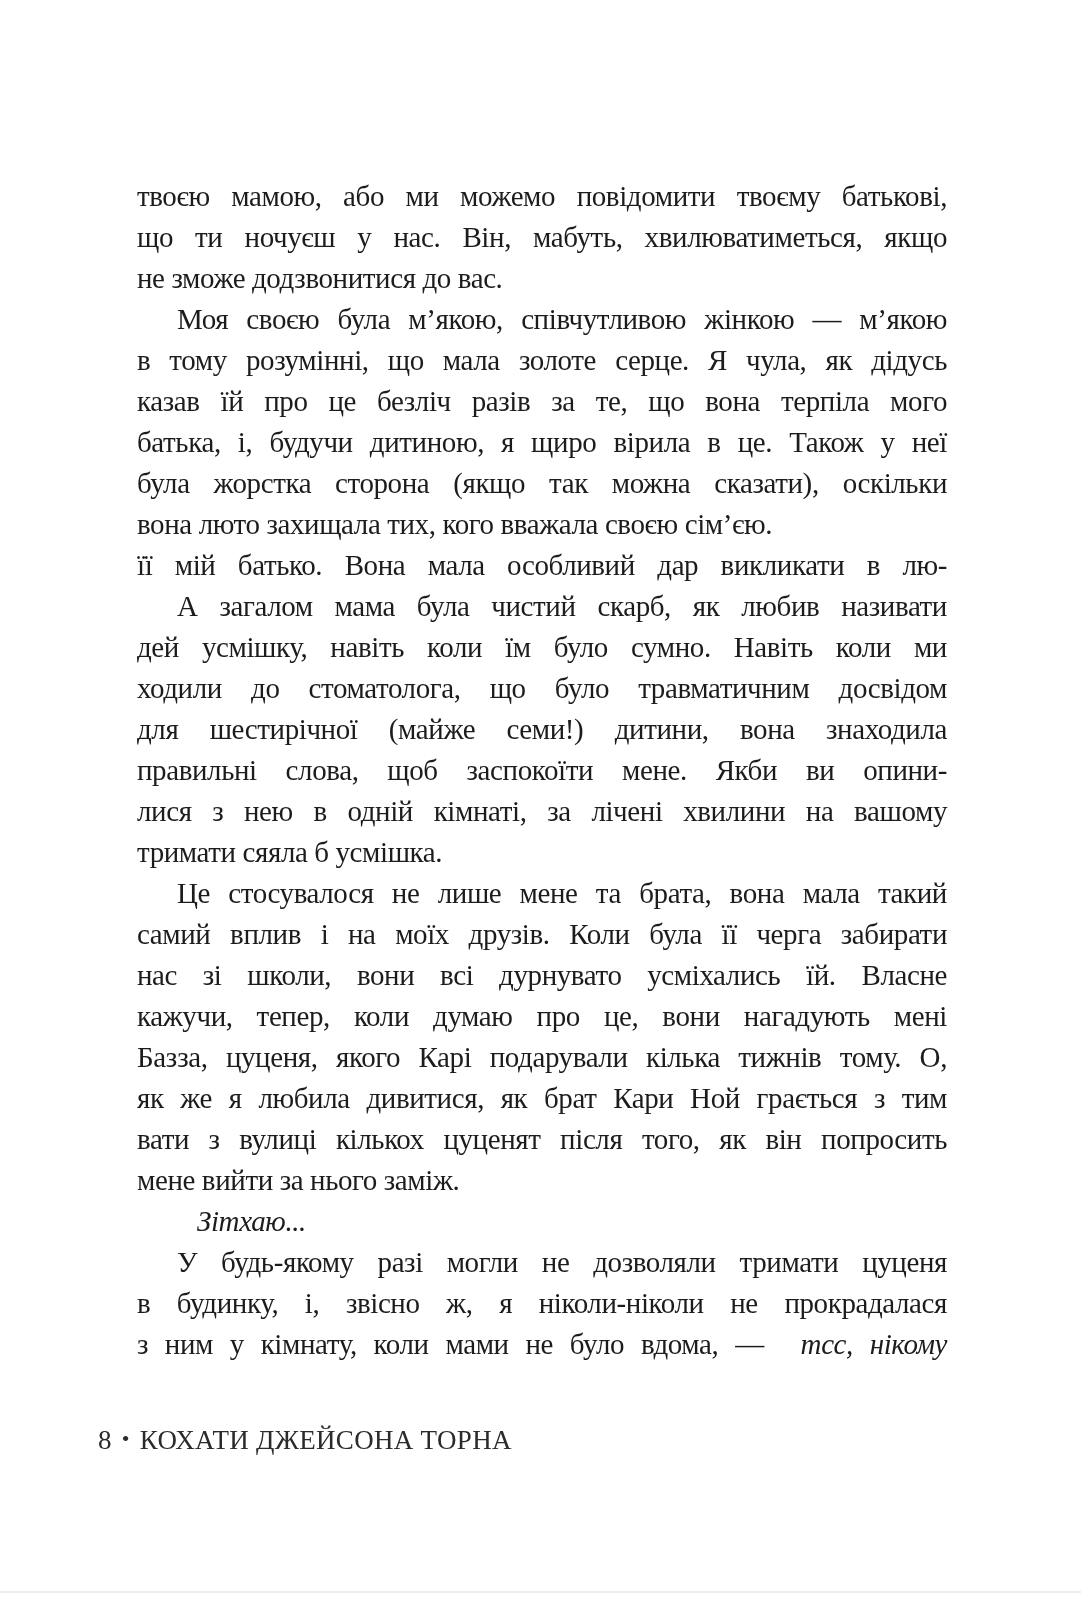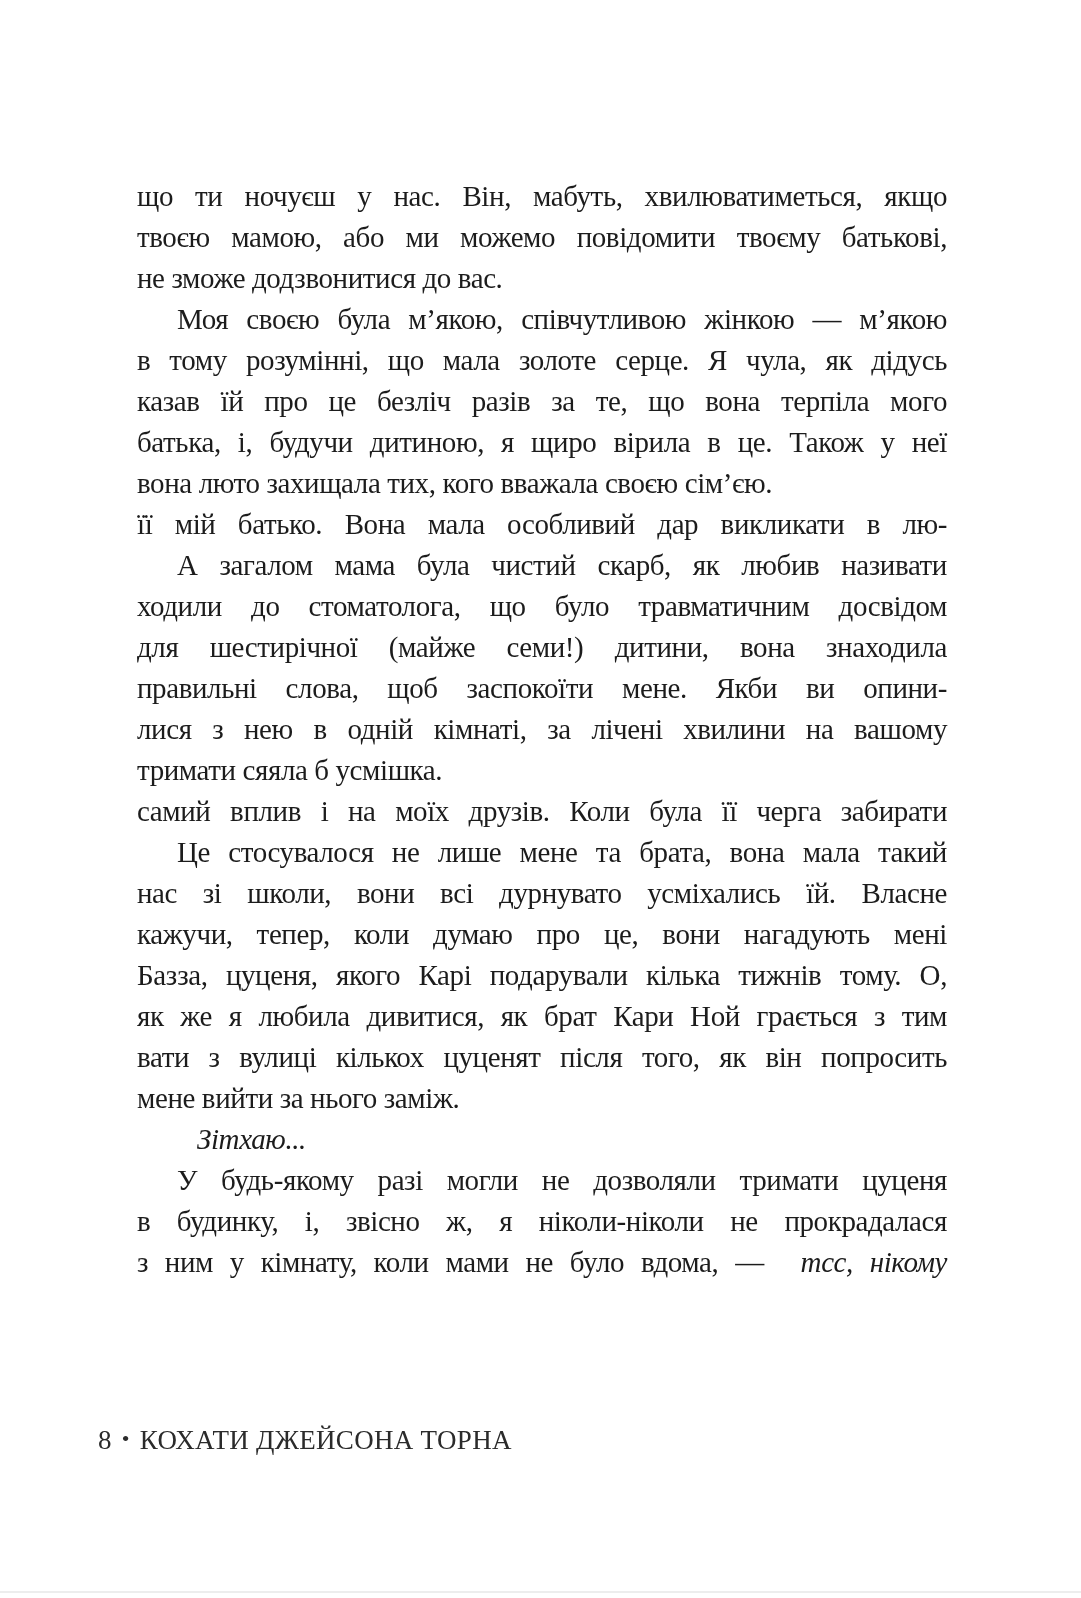--- a/index.html
+++ b/index.html
@@ -69,43 +69,45 @@
     background: #ededed;
   }
 </style>
 </head>
 <body>
 
 <div class="page">
 
   <div class="text-block">
       <div class="paragraph">
+        <div class="line just"><span class="seg">твоєю мамою, або ми можемо повідомити твоєму батькові,</span></div>
         <div class="line just"><span class="seg">що ти ночуєш у нас. Він, мабуть, хвилюватиметься, якщо</span></div>
-        <div class="line just"><span class="seg">твоєю мамою, або ми можемо повідомити твоєму батькові,</span></div>
         <div class="line"><span class="seg">не зможе додзвонитися до вас.</span></div>
       </div>
       <div class="paragraph">
         <div class="line just indent"><span class="seg">Моя своєю була м’якою, співчутливою жінкою — м’якою</span></div>
         <div class="line just"><span class="seg">в тому розумінні, що мала золоте серце. Я чула, як дідусь</span></div>
         <div class="line just"><span class="seg">казав їй про це безліч разів за те, що вона терпіла мого</span></div>
         <div class="line just"><span class="seg">батька, і, будучи дитиною, я щиро вірила в це. Також у неї</span></div>
+        <div class="line just"><span class="seg">була жорстка сторона (якщо так можна сказати), оскільки</span></div>
         <div class="line"><span class="seg">вона люто захищала тих, кого вважала своєю сім’єю.</span></div>
       </div>
       <div class="paragraph">
         <div class="line just"><span class="seg">її мій батько. Вона мала особливий дар викликати в лю-</span></div>
         <div class="line just indent"><span class="seg">А загалом мама була чистий скарб, як любив називати</span></div>
+        <div class="line just"><span class="seg">дей усмішку, навіть коли їм було сумно. Навіть коли ми</span></div>
         <div class="line just"><span class="seg">ходили до стоматолога, що було травматичним досвідом</span></div>
         <div class="line just"><span class="seg">для шестирічної (майже семи!) дитини, вона знаходила</span></div>
         <div class="line just"><span class="seg">правильні слова, щоб заспокоїти мене. Якби ви опини-</span></div>
         <div class="line just"><span class="seg">лися з нею в одній кімнаті, за лічені хвилини на вашому</span></div>
         <div class="line"><span class="seg">тримати сяяла б усмішка.</span></div>
       </div>
       <div class="paragraph">
+        <div class="line just indent"><span class="seg">Це стосувалося не лише мене та брата, вона мала такий</span></div>
         <div class="line just"><span class="seg">самий вплив і на моїх друзів. Коли була її черга забирати</span></div>
-        <div class="line just indent"><span class="seg">Це стосувалося не лише мене та брата, вона мала такий</span></div>
         <div class="line just"><span class="seg">нас зі школи, вони всі дурнувато усміхались їй. Власне</span></div>
         <div class="line just"><span class="seg">кажучи, тепер, коли думаю про це, вони нагадують мені</span></div>
         <div class="line just"><span class="seg">Базза, цуценя, якого Карі подарували кілька тижнів тому. О,</span></div>
         <div class="line just"><span class="seg">як же я любила дивитися, як брат Кари Ной грається з тим</span></div>
         <div class="line just"><span class="seg">вати з вулиці кількох цуценят після того, як він попросить</span></div>
         <div class="line"><span class="seg">мене вийти за нього заміж.</span></div>
       </div>
       <div class="paragraph">
         <div class="line indent"><span class="seg italic">Зітхаю...</span></div>
       </div>

